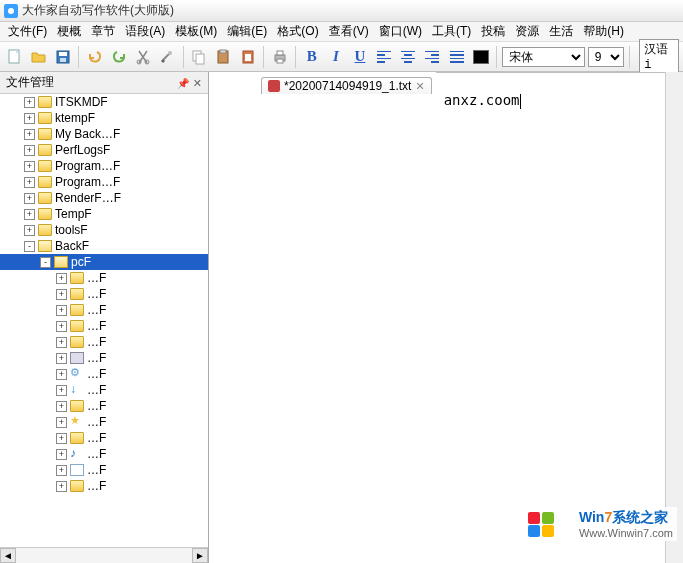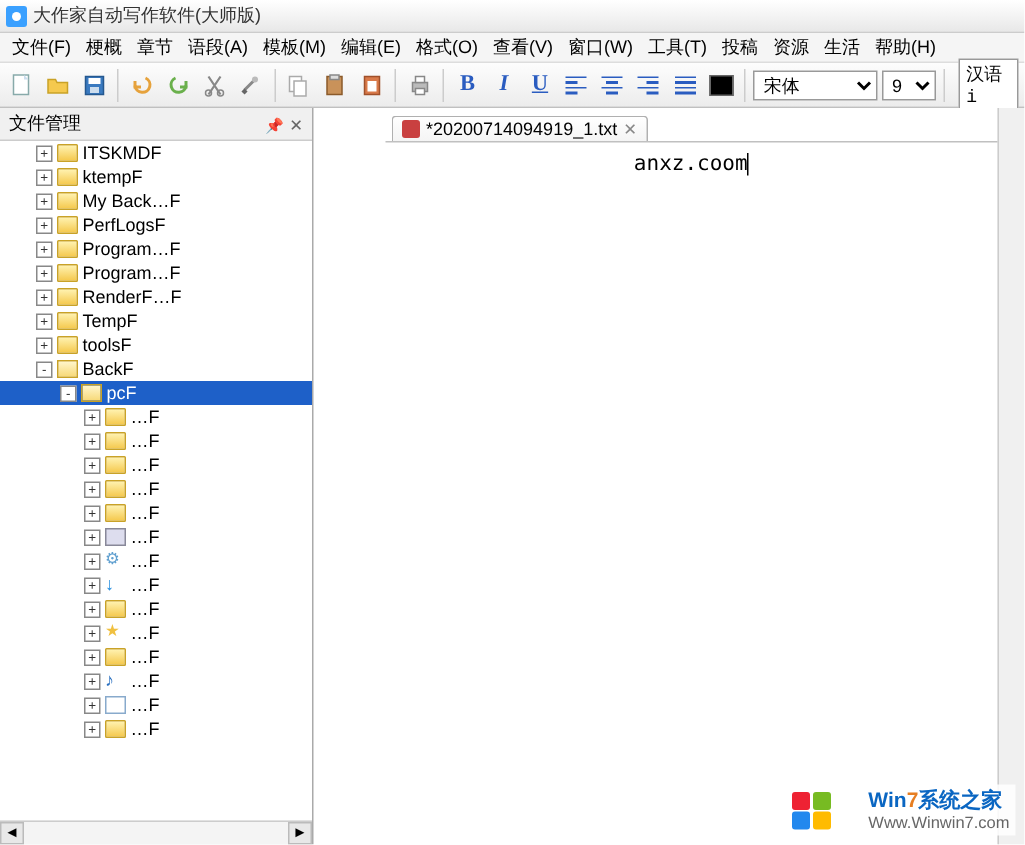--- a/index.html
+++ b/index.html
@@ -55,30 +55,30 @@
 .node .attr { width:16px; text-align:left; padding-right:2px;}
 .node.selected { background:#1e60c8; color:#fff;}
 .hscroll { height:16px; border-top:1px solid #ccc; background:#f0f0f0; display:flex;}
 .hscroll .arrow{width:16px;border:1px solid #bbb;background:#e8e8e8;text-align:center;font-size:10px;line-height:14px;}
 .hscroll .track{flex:1;background:#f4f4f4;}
 .bottom-tab { background:#f0f0f0; border-top:1px solid #ccc; padding:3px 6px;}
 
 .editor-area { flex:1; display:flex; flex-direction:column; background:#fff; position:relative;}
 .vscroll-outer { width:18px; background:#f0f0f0; border-left:1px solid #ccc;}
 .editor-wrap{display:flex;flex:1;}
-.editor-col{flex:1;display:flex;flex-direction:column;}
+.editor-col{flex:1;display:flex;flex-direction:row;}
 .tabbar { height:22px; display:flex; align-items:flex-end; padding:2px 4px 0 4px;}
 .tab { display:flex; align-items:center; border:1px solid #b0b0b0; border-bottom:none; border-radius:3px 3px 0 0; background:linear-gradient(#fff,#f4f4f4); padding:1px 6px; gap:4px; font-size:12px;}
 .tab .doc-i { width:12px; height:12px; background:#c94040; border-radius:2px;}
 .tab .close { color:#888; font-size:11px;}
-.editor-body { flex:1; border-top:1px solid #c0c0c0; padding:6px 8px; font-family: "SimSun", monospace; font-size:14px; position:relative;text-align:center;}
+.editor-body { flex:1; border-top:1px solid #c0c0c0; padding:19px 8px; font-family: "SimSun", monospace; font-size:14px; position:relative;}
 .cursor { display:inline-block; width:1px; height:15px; background:#000; vertical-align:middle; animation:blink 1s infinite;}
 @keyframes blink{50%{opacity:0;}}
 
-.watermark { position:absolute; right:6px; bottom:6px; display:flex; align-items:center; gap:23px; font-size:12px; background:rgba(255,255,255,0.85); padding:2px 4px;}
+.watermark { position:absolute; right:6px; bottom:22px; display:flex; align-items:center; gap:23px; font-size:12px; background:rgba(255,255,255,0.85); padding:2px 4px;}
 .wm-logo { width:28px; height:24px; position:relative;}
 .wm-logo b{position:absolute;border-radius:2px;}
 .wm-logo .r{width:12px;height:12px;background:#e23;top:0;left:0;}
 .wm-logo .g{width:12px;height:12px;background:#7b2;top:0;left:14px;}
 .wm-logo .b{width:12px;height:12px;background:#28e;top:13px;left:0;}
 .wm-logo .y{width:12px;height:12px;background:#fb0;top:13px;left:14px;}
 .wm-text .l1{color:#0a66c2;font-weight:bold;font-size:14px;}
 .wm-text .l1 .seven{color:#e67e22;}
 .wm-text .l2{color:#666;font-size:11px;}
 

